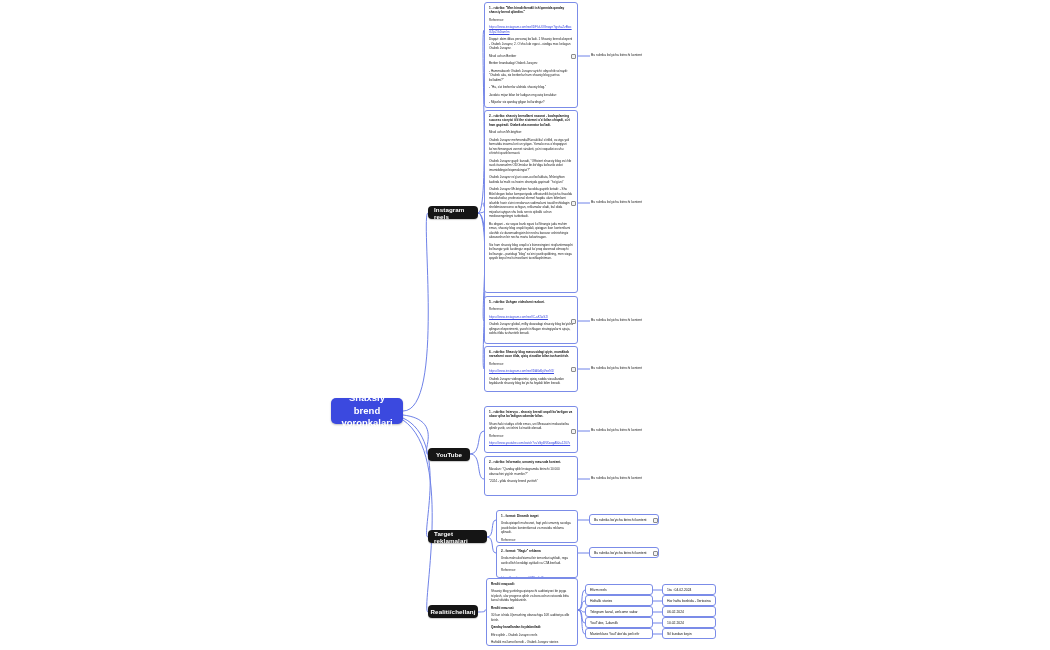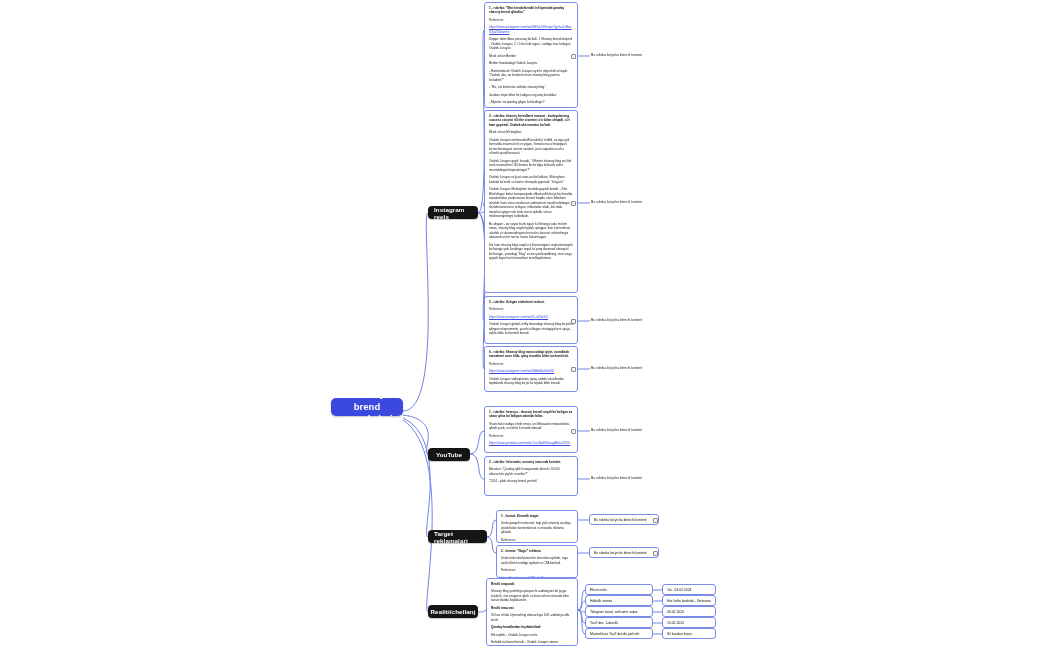--- a/index.html
+++ b/index.html
@@ -134,21 +134,21 @@
       <path d="M578 610 C 584 610, 580 634, 585 634"></path>
 
       <path d="M653 590 L 662 590"></path>
       <path d="M653 601 L 662 601"></path>
       <path d="M653 612 L 662 612"></path>
       <path d="M653 623 L 662 623"></path>
       <path d="M653 634 L 662 634"></path>
     </g>
   </svg>
 
-  <div class="node root-node" style="left:331px;top:398px;width:72px;height:18px;align-items:center;">
+  <div class="node root-node" style="left:331px;top:398px;width:72px;height:26px;align-items:center;">
     <span>Shaxsiy brend voronkalari</span>
   </div>
 
   <div class="node branch-node" style="left:428px;top:206px;width:50px;height:13px;">
     <span>Instagram reels</span>
   </div>
 
   <div class="node branch-node" style="left:428px;top:448px;width:42px;height:13px;">
     <span>YouTube</span>
   </div>

